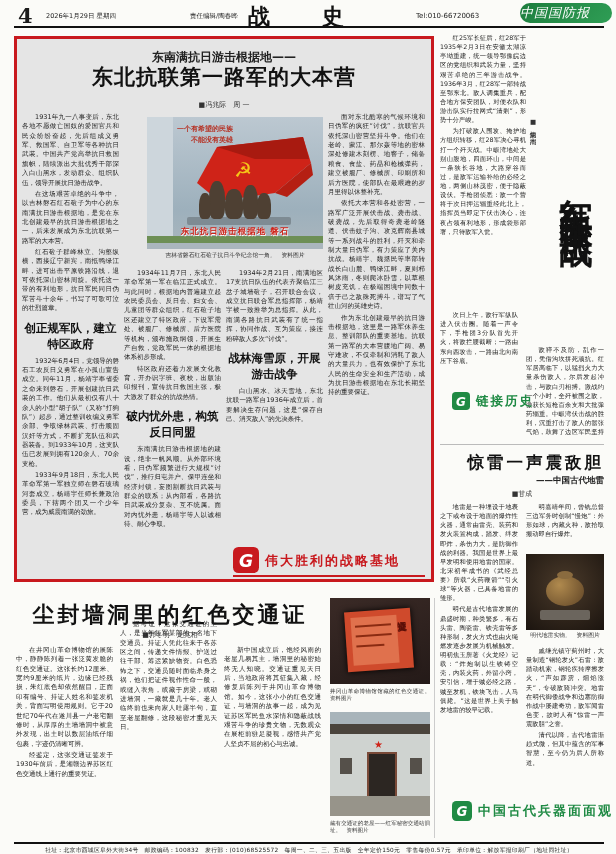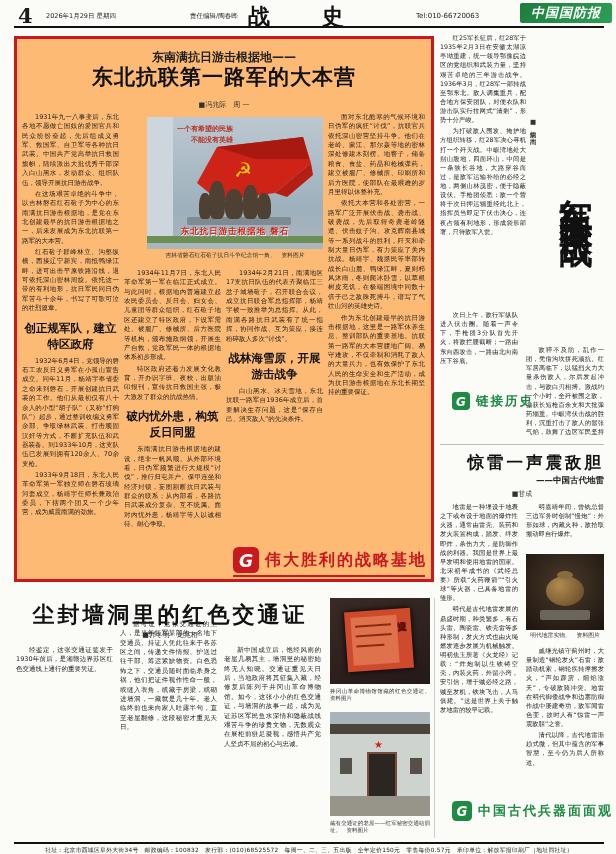--- a/index.html
+++ b/index.html
@@ -2,39 +2,39 @@
 <html><head>
 <meta charset="utf-8">
 <style>
   html,body{margin:0;padding:0;}
   body{width:616px;height:854px;background:#fbfbf8;font-family:"DejaVu Sans",sans-serif;position:relative;overflow:hidden;color:#1c1c1c;}
   .abs{position:absolute;}
   
   .pagenum{font-family:"DejaVu Serif",serif;font-size:21px;font-weight:bold;}
   .hsmall{font-size:6.5px;color:#222;}
   .section-title{font-size:22px;font-weight:bold;letter-spacing:22px;color:#111;}
-  .masthead{background:linear-gradient(135deg,#1d7d3e,#2f9e55);color:#fff;font-family:"DejaVu Serif",serif;font-style:italic;font-weight:bold;font-size:13px;text-align:center;line-height:20px;letter-spacing:1px;border-radius:2px;}
+  .masthead{background:linear-gradient(135deg,#1d7d3e,#2f9e55);color:#fff;font-family:"DejaVu Serif",serif;font-style:italic;font-weight:normal;font-size:13px;text-align:left;line-height:20px;letter-spacing:1px;border-radius:10px;}
   .hline{background:#111;}
   
-  .redbox{border:3px solid #c8191e;background:#fdba74;}
+  .redbox{border:3px solid #c8191e;background:#e5e5e5;}
   .kicker{font-size:12px;font-weight:bold;text-align:center;color:#222;}
   .mainhead{font-size:21px;font-weight:bold;text-align:center;letter-spacing:1px;color:#111;}
   .byline{font-size:7px;text-align:center;color:#333;}
   .col{font-size:6.5px;line-height:1.44;text-align:justify;color:#222;overflow:hidden;}
   .col p{margin:0 0 2px 0;text-indent:2em;}
   .sub{font-size:11.5px;font-weight:bold;text-align:center;line-height:1.4;margin:6px 0 5px 0;text-indent:0;color:#111;}
   .caption{font-size:5.8px;color:#333;text-align:center;line-height:1.35;}
   .caption-l{font-size:5.5px;color:#333;text-align:justify;line-height:1.35;}
   
   .photo1{background:linear-gradient(180deg,#bcc8d1 0%,#9db0bc 70%,#aab6bd 100%);overflow:hidden;}
   .slogan{font-size:7px;font-weight:bold;color:#b63326;line-height:1.5;}
   .statue{position:absolute;background:#4e4033;border-radius:45% 45% 30% 30%;}
   .groundtext{font-size:8.5px;font-weight:bold;color:#cf2318;text-shadow:0.5px 0.5px 0 #fff;letter-spacing:1px;text-align:center;}
   
-  .badge-text-red{color:#c8191e;font-weight:bold;font-size:16px;letter-spacing:2px;}
+  .badge-text-red{color:#c8191e;font-weight:bold;font-size:13px;letter-spacing:2px;}
   .badge-text-green{color:#1f8a44;font-weight:bold;letter-spacing:2px;}
   .glogo{display:inline-block;vertical-align:middle;margin-right:6px;}
   
   .vtitle{writing-mode:vertical-rl;font-size:33px;font-weight:bold;letter-spacing:5px;color:#111;text-align:center;}
   .vbyline{writing-mode:vertical-rl;font-size:6.5px;color:#333;}
   .smallcol{font-size:6.3px;line-height:1.45;text-align:justify;color:#222;overflow:hidden;}
   .smallcol p{margin:0 0 2px 0;text-indent:2em;}
   .minehead{font-size:16.5px;font-weight:bold;text-align:right;letter-spacing:3px;color:#111;}
   .minesub{font-size:8.5px;text-align:right;color:#222;font-weight:bold;}
   .bl-head{font-size:22px;font-weight:bold;text-align:center;letter-spacing:3px;color:#111;}
@@ -172,20 +172,21 @@
     <text x="12" y="18" font-size="16" font-weight="bold" font-style="italic" fill="#ffffff" text-anchor="middle">G</text>
   </svg><span class="badge-text-green" style="font-size:13px;">中国古代兵器面面观</span>
 </div>
 
 <div class="abs vrule" style="left:434px;top:598px;height:240px;"></div>
 
 <div class="abs bl-head" style="left:14px;top:600px;width:312px;">尘封墙洞里的红色交通证</div>
 <div class="abs byline" style="left:14px;top:630px;width:312px;">■郭冬明　龙兆相</div>
 
 <div class="abs col" style="left:16px;top:646px;width:97px;height:192px;">
+  <p>在井冈山革命博物馆的展陈中，静静陈列着一张泛黄发脆的红色交通证。这张长约12厘米、宽约9厘米的纸片，边缘已经残损，朱红底色却依然醒目，正面印有编号、持证人姓名和签发机关，背面写明使用规则。它于20世纪70年代在遂川县一户老宅翻修时，从厚厚的土墙墙洞中被意外发现，出土时以数层油纸仔细包裹，字迹仍清晰可辨。</p>
   <p>经鉴定，这张交通证签发于1930年前后，是湘赣边界苏区红色交通线上通行的重要凭证。</p>
 </div>
 <div class="abs col" style="left:120px;top:620px;width:97px;height:192px;">
   <p>据考证，这张交通证的主人，是当年红军某部的一名地下交通员。持证人凭此往来于各苏区之间，传递文件情报、护送过往干部、筹运紧缺物资。白色恐怖之下，交通员随时面临杀身之祸，他们把证件视作性命一般，或缝入衣角，或藏于房梁，或砌进墙洞，一藏就是几十年。老人临终前也未向家人吐露半句，直至老屋翻修，这段秘密才重见天日。</p>
 </div>
 <div class="abs col" style="left:224px;top:646px;width:97px;height:192px;">
   <p>新中国成立后，饱经风雨的老屋几易其主，墙洞里的秘密始终无人知晓。交通证重见天日后，当地政府将其征集入藏，经修复后陈列于井冈山革命博物馆。如今，这张小小的红色交通证，与墙洞的故事一起，成为见证苏区军民鱼水深情和隐蔽战线艰苦斗争的珍贵文物，无数观众在展柜前驻足凝视，感悟共产党人坚贞不屈的初心与忠诚。</p>
 </div>
 
 <div class="abs" style="left:330px;top:598px;width:100px;height:86px;background:linear-gradient(160deg,#3a2a26,#241a18);overflow:hidden;">

